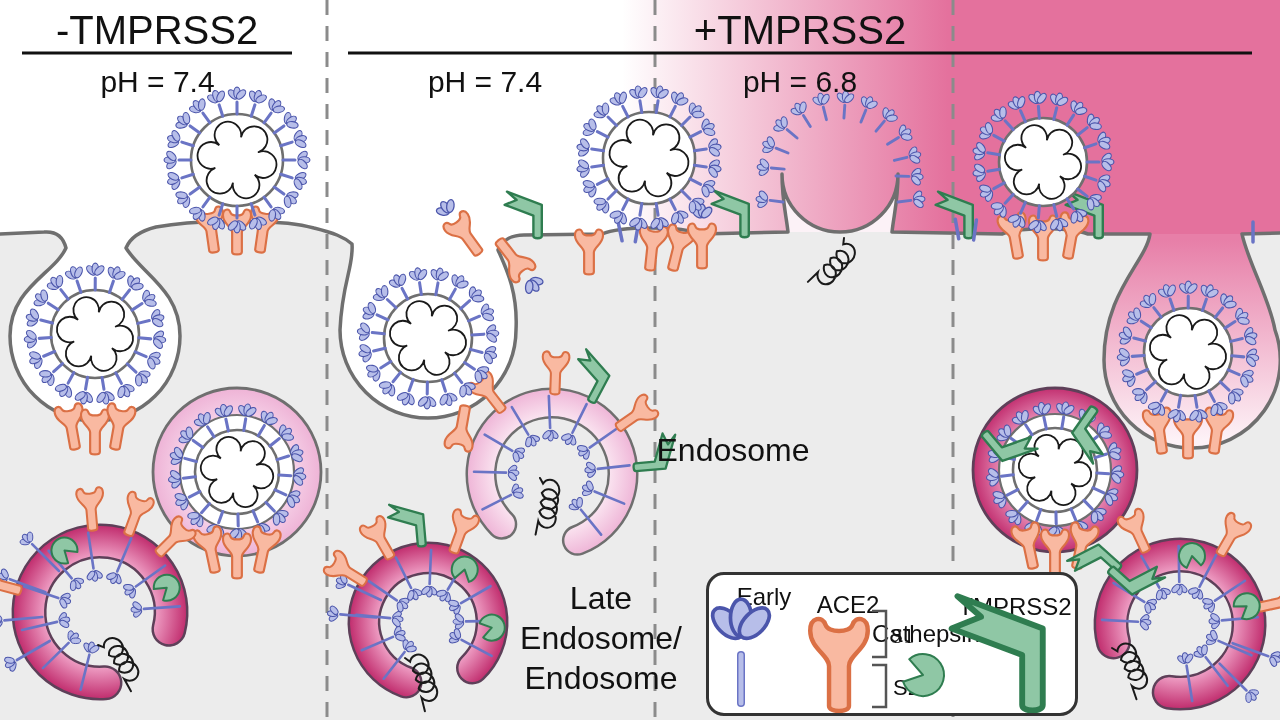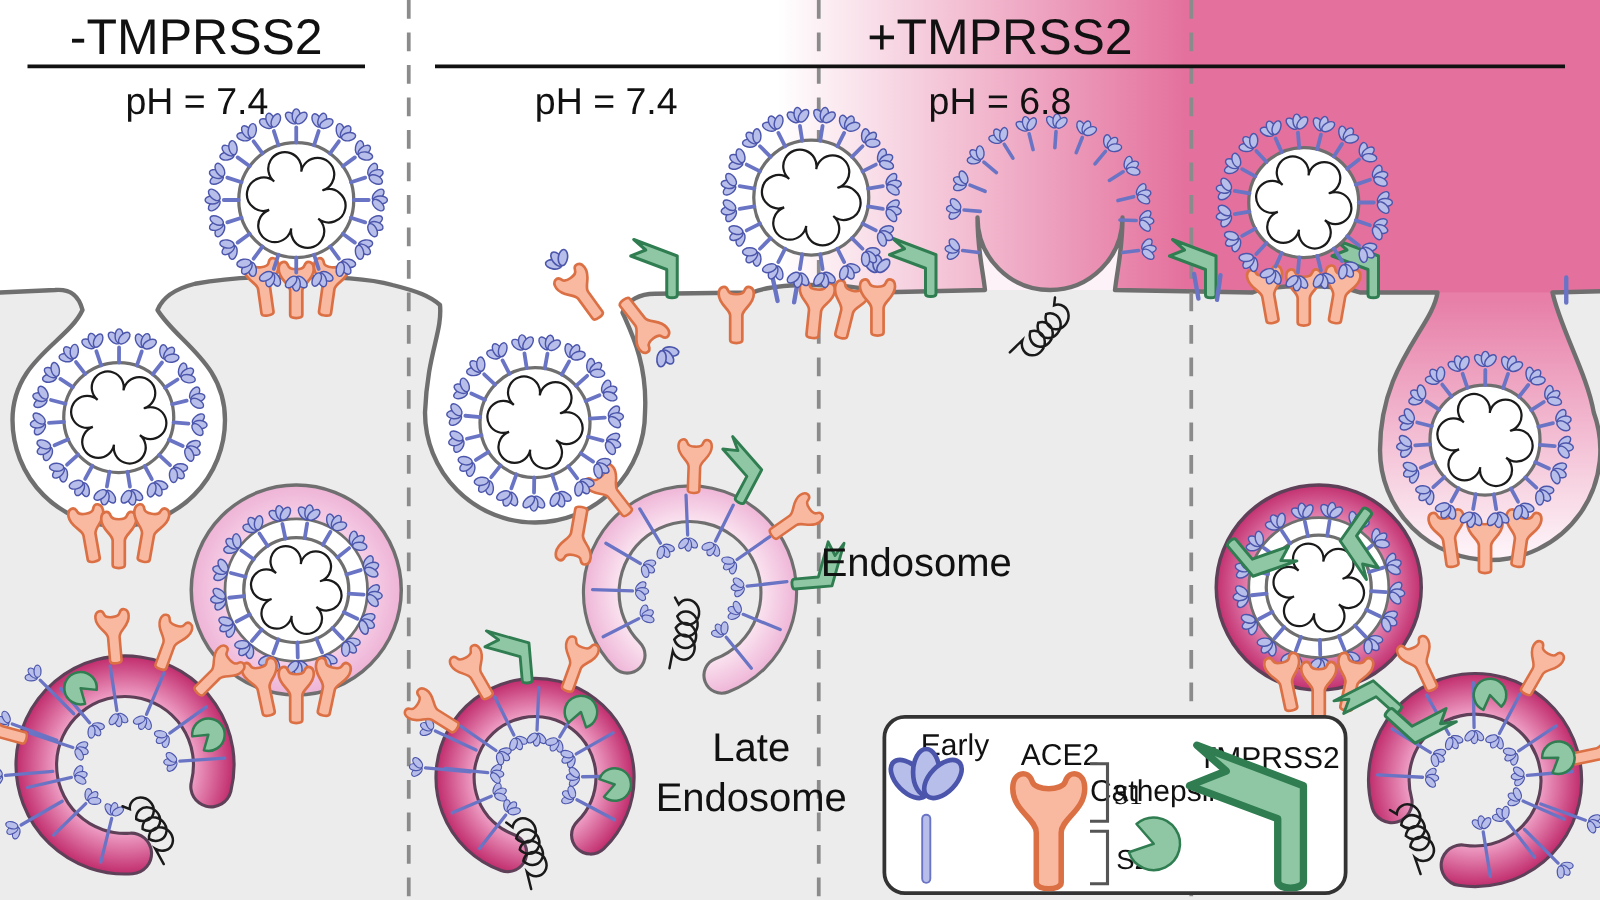--- a/index.html
+++ b/index.html
@@ -1164,20 +1164,21 @@
 
   <div class="txt ph" style="left:15px;top:64px;width:285px;">pH = 7.4</div>
   <div class="txt ph" style="left:345px;top:64px;width:280px;">pH = 7.4</div>
   <div class="txt ph" style="left:660px;top:64px;width:280px;">pH = 6.8</div>
 
   <div class="txt organelle-label" style="left:633px;top:430px;width:200px;">
     <span>Endosome</span>
   </div>
   <div class="txt organelle-label" style="left:501px;top:578px;width:200px;text-align:center;">
     <span>Late</span>
+    <span>Endosome/</span>
     <span>Endosome</span>
   </div>
 
   <div id="legend-box">
     <div class="legend-label" style="left:10px;top:8px;width:90px;">Early</div>
     <div class="legend-label" style="left:97px;top:16px;width:84px;">ACE2</div>
     <div class="legend-label" style="left:157px;top:45px;width:120px;">Cathepsin</div>
     <div class="legend-label" style="left:244px;top:18px;width:124px;">TMPRSS2</div>
     <div class="legend-sub" style="left:182px;top:48px;font-family:Liberation Serif, serif;">S1</div>
     <div class="legend-sub" style="left:184px;top:100px;">S2</div>

